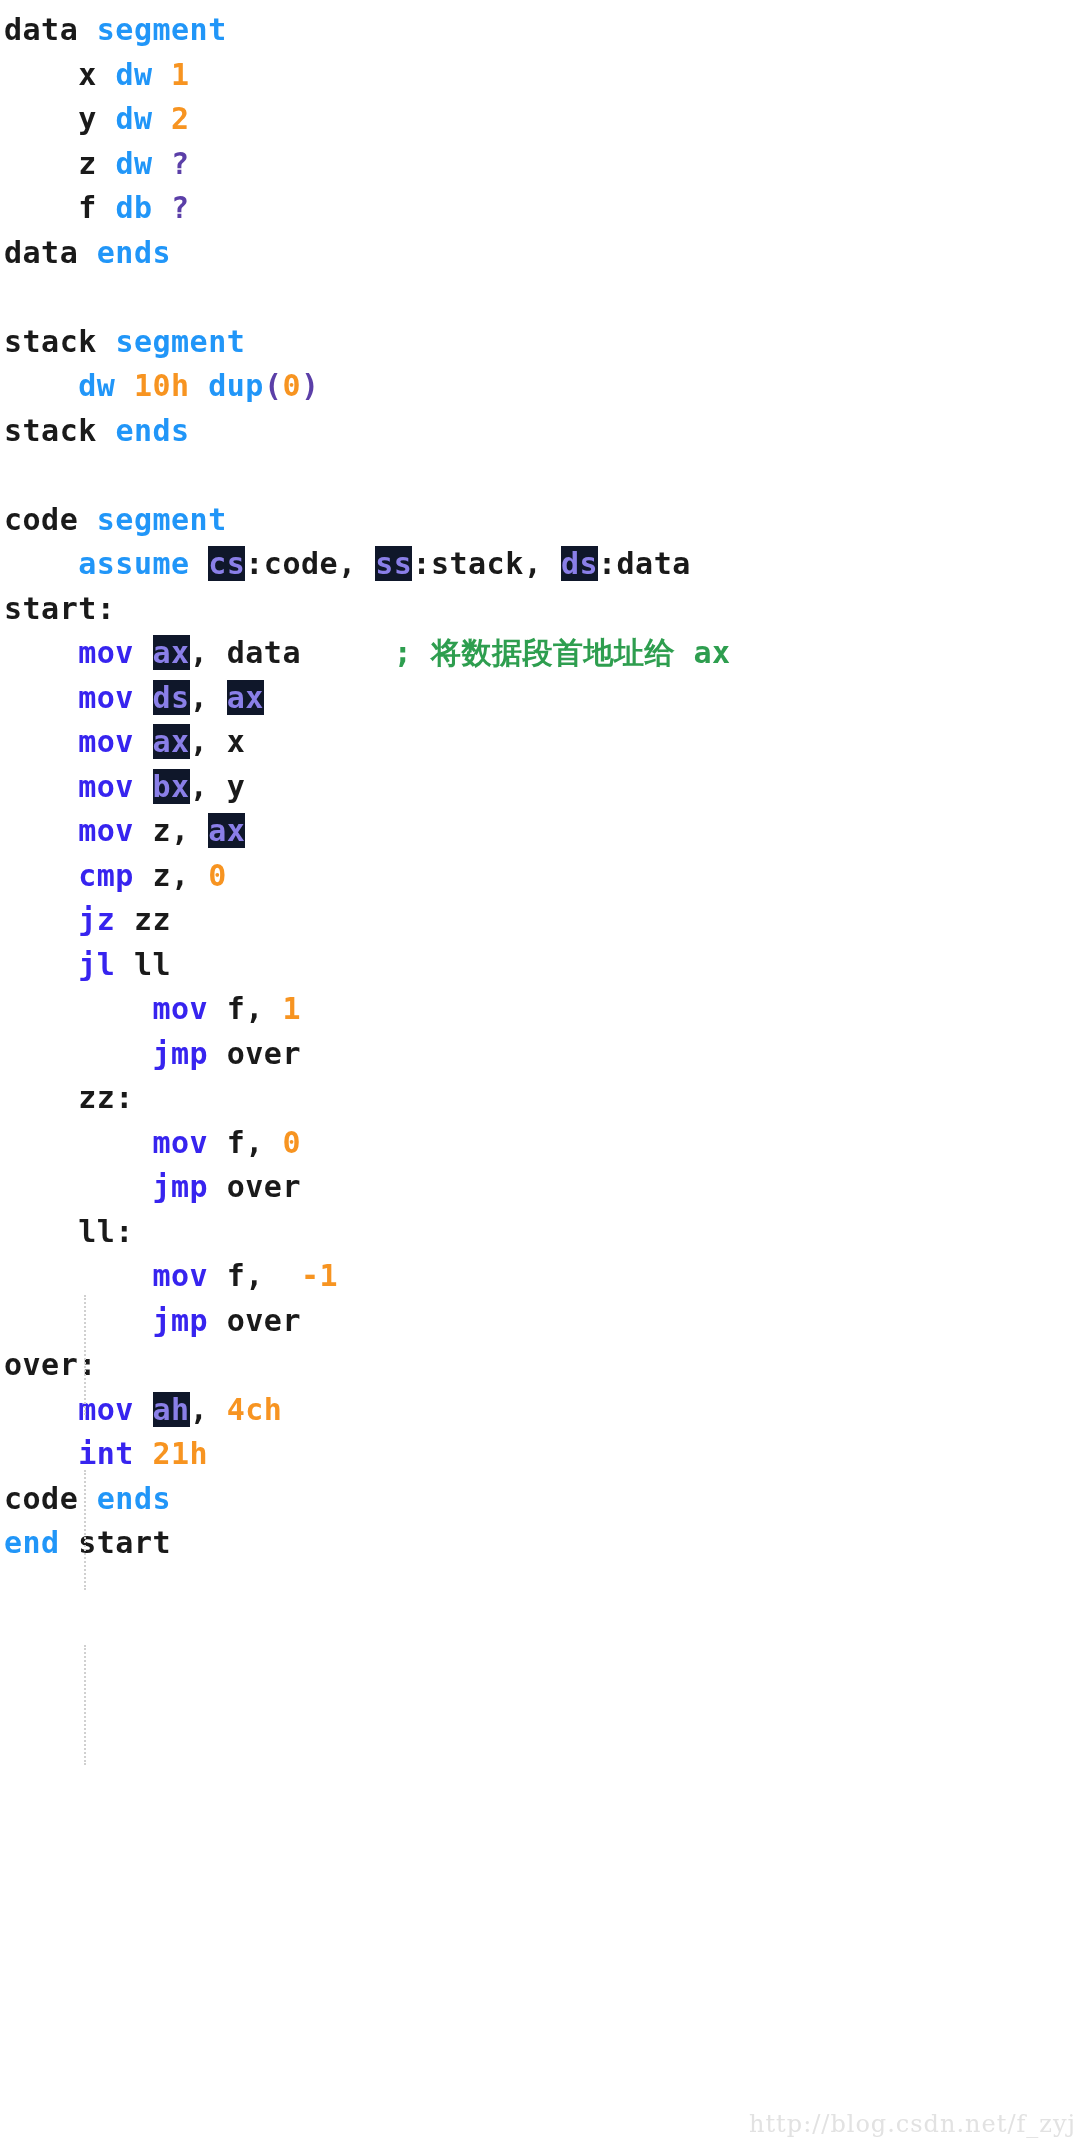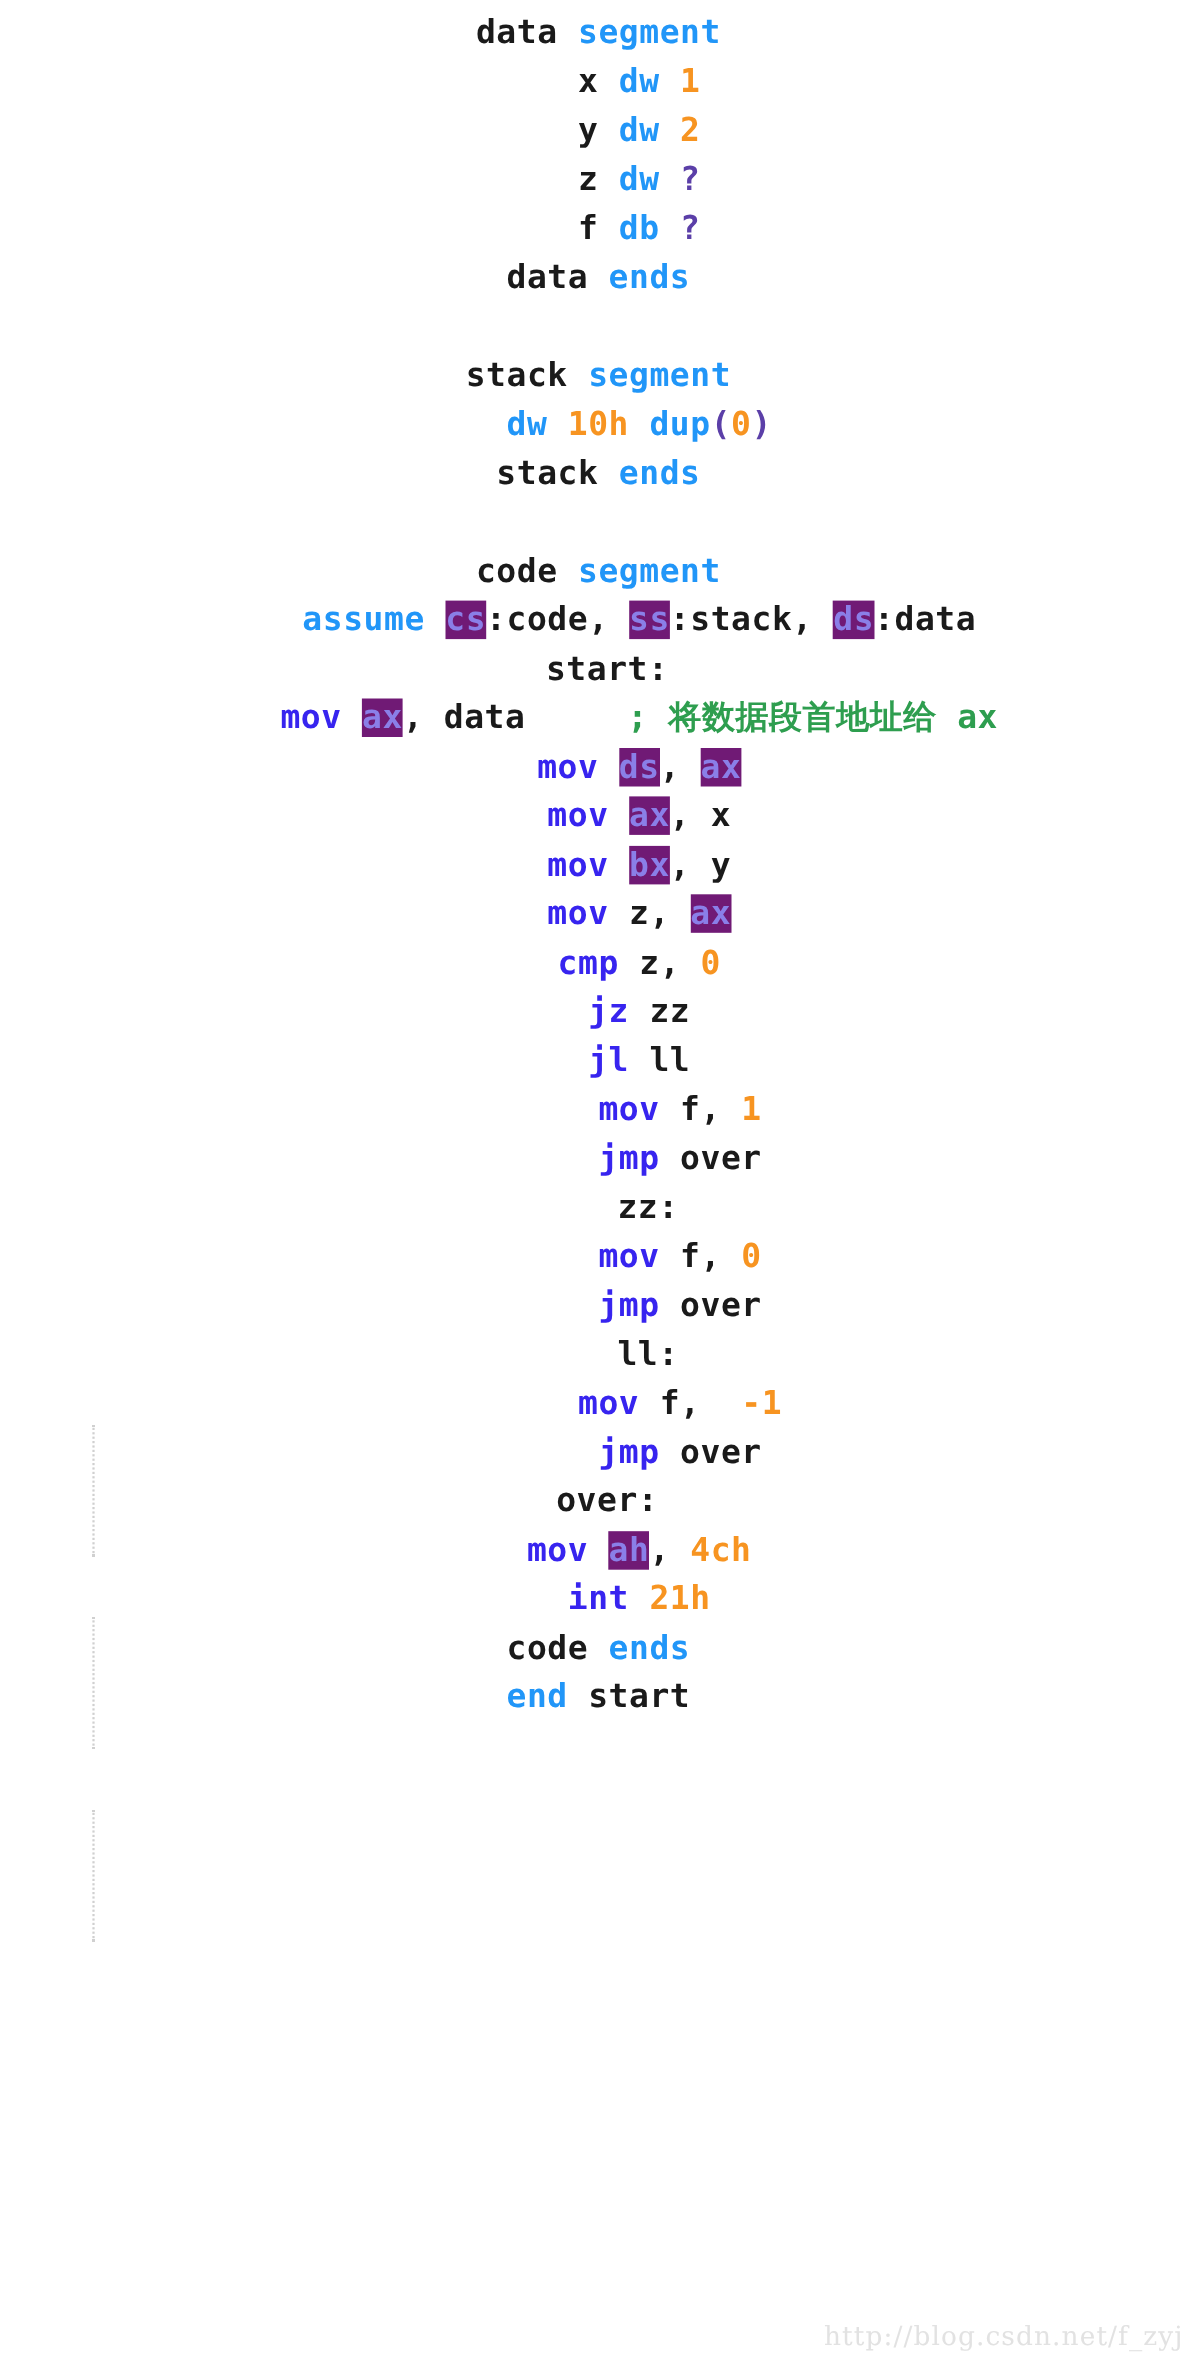--- a/index.html
+++ b/index.html
@@ -15,43 +15,42 @@
     position: relative;
   }
 
   #code-listing {
     position: absolute;
     left: 0;
     top: 0;
     width: 1084px;
     padding-top: 8px;
     box-sizing: border-box;
-    text-align: center;
   }
 
   .code-line {
     height: 44.5px;
     line-height: 44.5px;
     white-space: pre;
     font-size: 30px;
     font-weight: bold;
     letter-spacing: 0.5px;
     padding-left: 4px;
     position: relative;
   }
 
   
   .tok-plain    { color: #1a1a1a; }
   .tok-kw       { color: #2196f8; }      
   .tok-instr    { color: #3724ef; }      
-  .tok-reg      { color: #8a7fe8; background: #701a75; }
+  .tok-reg      { color: #8a7fe8; background: #0f172a; }
   .tok-num      { color: #f79421; }      
   .tok-q        { color: #5b3fa8; }      
   .tok-cmt      { color: #2e9e4f; }      
-  .tok-label    { color: #1a1a1a; margin-left: 16px; }
+  .tok-label    { color: #1a1a1a; }
 
   
   .indent-guide {
     position: absolute;
     left: 84px;
     width: 0;
     border-left: 2px dotted #d0d0d0;
   }
   .guide-a { top: 1295px; height: 120px; }
   .guide-b { top: 1470px; height: 120px; }

